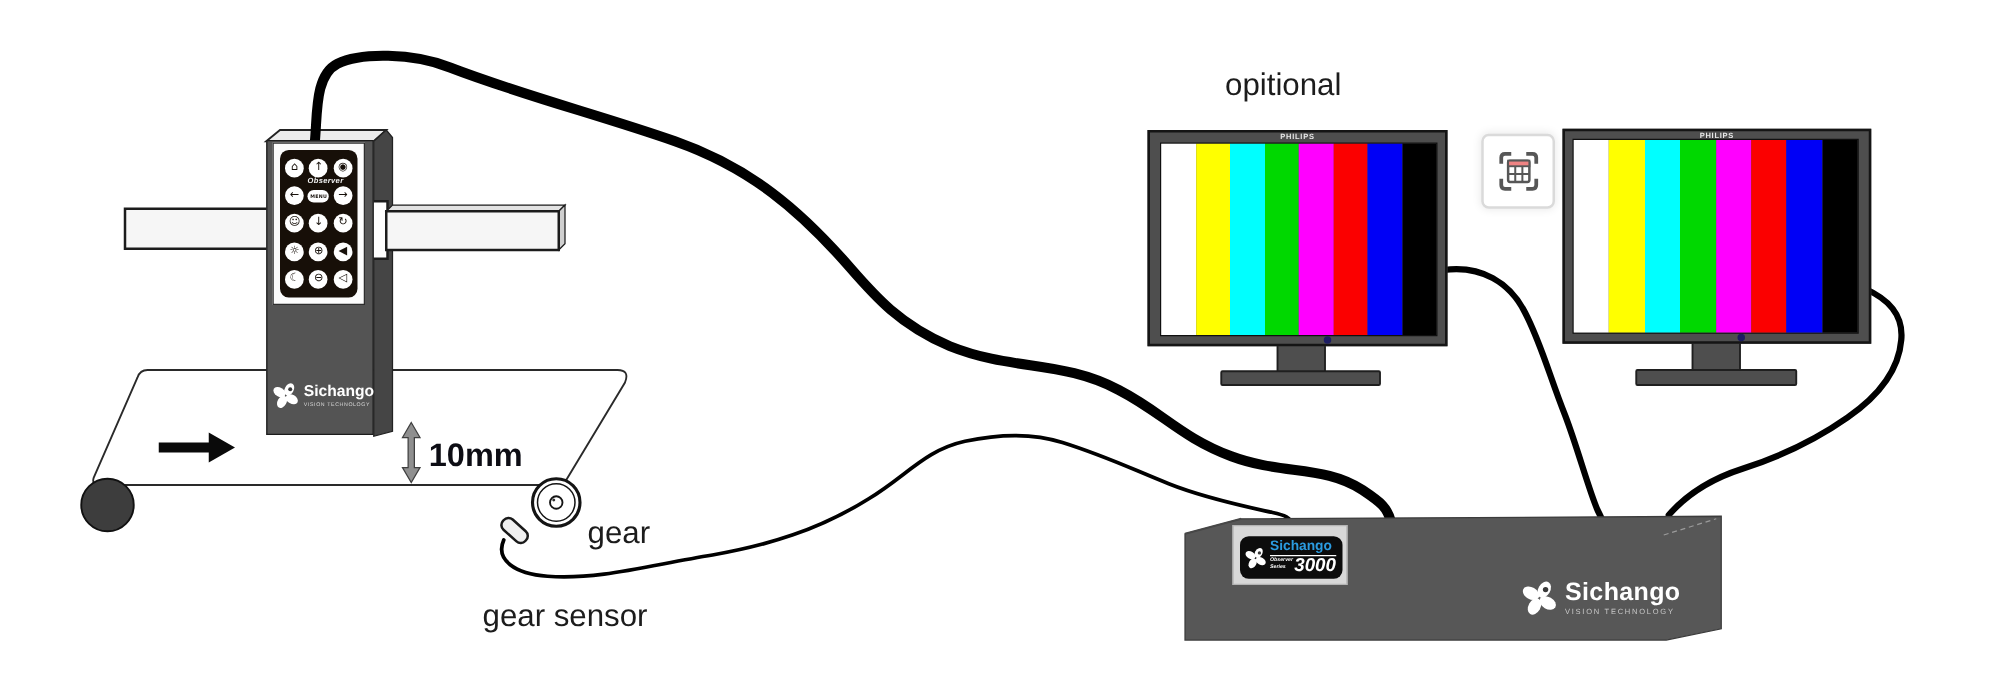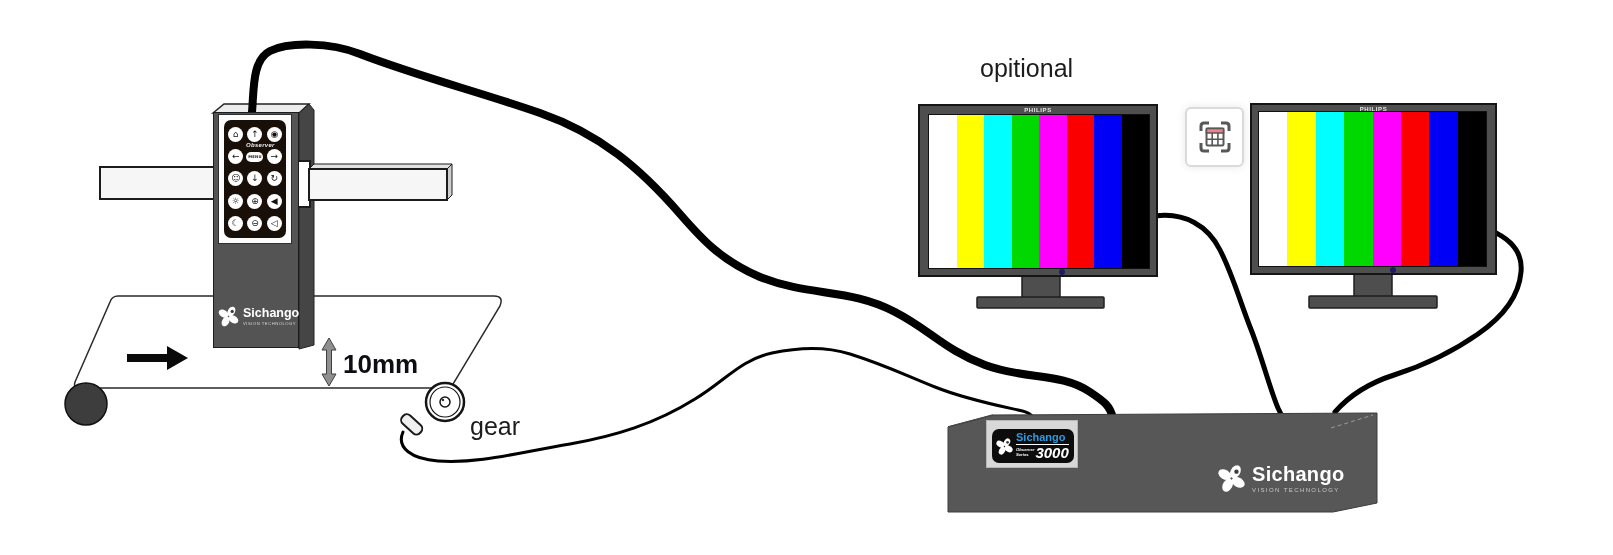--- a/index.html
+++ b/index.html
@@ -41,21 +41,21 @@
   .box-logo .brand-name{font-size:20px;font-weight:bold;color:#fff;line-height:1.05;letter-spacing:.3px;}
   .box-logo .brand-tag{font-size:6px;color:#c9c9c9;letter-spacing:1.4px;margin-top:2px;}
 
   
   .badge-plate{position:absolute;left:986px;top:420px;width:92px;height:48px;
     background:#d8d8d8;border:1px solid #b5b5b5;}
   .badge-label{position:absolute;left:992px;top:429px;width:82px;height:34px;
     background:#0c0c0c;border-radius:7px;display:flex;align-items:center;gap:2px;padding-left:3px;}
   .badge-text{display:flex;flex-direction:column;line-height:1;}
   .badge-brand{font-size:11px;font-weight:bold;border-bottom:1.5px solid #fff;padding-bottom:1px;}
-  .badge-series-row{display:flex;align-items:center;margin-top:1px;}
+  .badge-series-row{display:flex;align-items:flex-start;margin-top:1px;}
   .badge-series{display:flex;flex-direction:column;font-size:4.2px;font-style:italic;
     font-weight:bold;color:#fff;line-height:1.1;}
   .badge-model{font-size:15px;font-style:italic;font-weight:bold;color:#fff;line-height:.9;margin-left:1px;}
 
   
   .monitor{position:absolute;background:#4e4e4e;border:2px solid #151515;}
   .monitor-1{left:918px;top:104px;width:240px;height:173px;}
   .monitor-2{left:1250px;top:103px;width:247px;height:172px;}
   .monitor-brand{position:absolute;top:1px;left:0;right:0;text-align:center;
     font-size:6px;font-weight:bold;color:#e8e8e8;letter-spacing:.6px;}
@@ -158,20 +158,21 @@
         <use href="#pinwheel"></use>
       </svg>
     <div class="brand-col">
       <span class="brand-name">Sichango</span>
       <span class="brand-tag">VISION TECHNOLOGY</span>
     </div>
   </div>
 
   <div class="diagram-label label-bold" style="left:343px;top:349px;">10mm</div>
   <div class="diagram-label" style="left:470px;top:388px;margin-top:24px;">gear</div>
+  <div class="diagram-label" style="left:386px;top:479px;">gear sensor</div>
   <div class="diagram-label" style="left:980px;top:54px;">opitional</div>
 
   <div class="monitor monitor-1">
     <div class="monitor-brand">PHILIPS</div>
     <div class="screen">
         <div class="bar" style="background: rgb(255, 255, 255);"></div>
         <div class="bar" style="background: rgb(255, 255, 0);"></div>
         <div class="bar" style="background: rgb(0, 255, 255);"></div>
         <div class="bar" style="background: rgb(0, 216, 0);"></div>
         <div class="bar" style="background: rgb(255, 0, 255);"></div>

